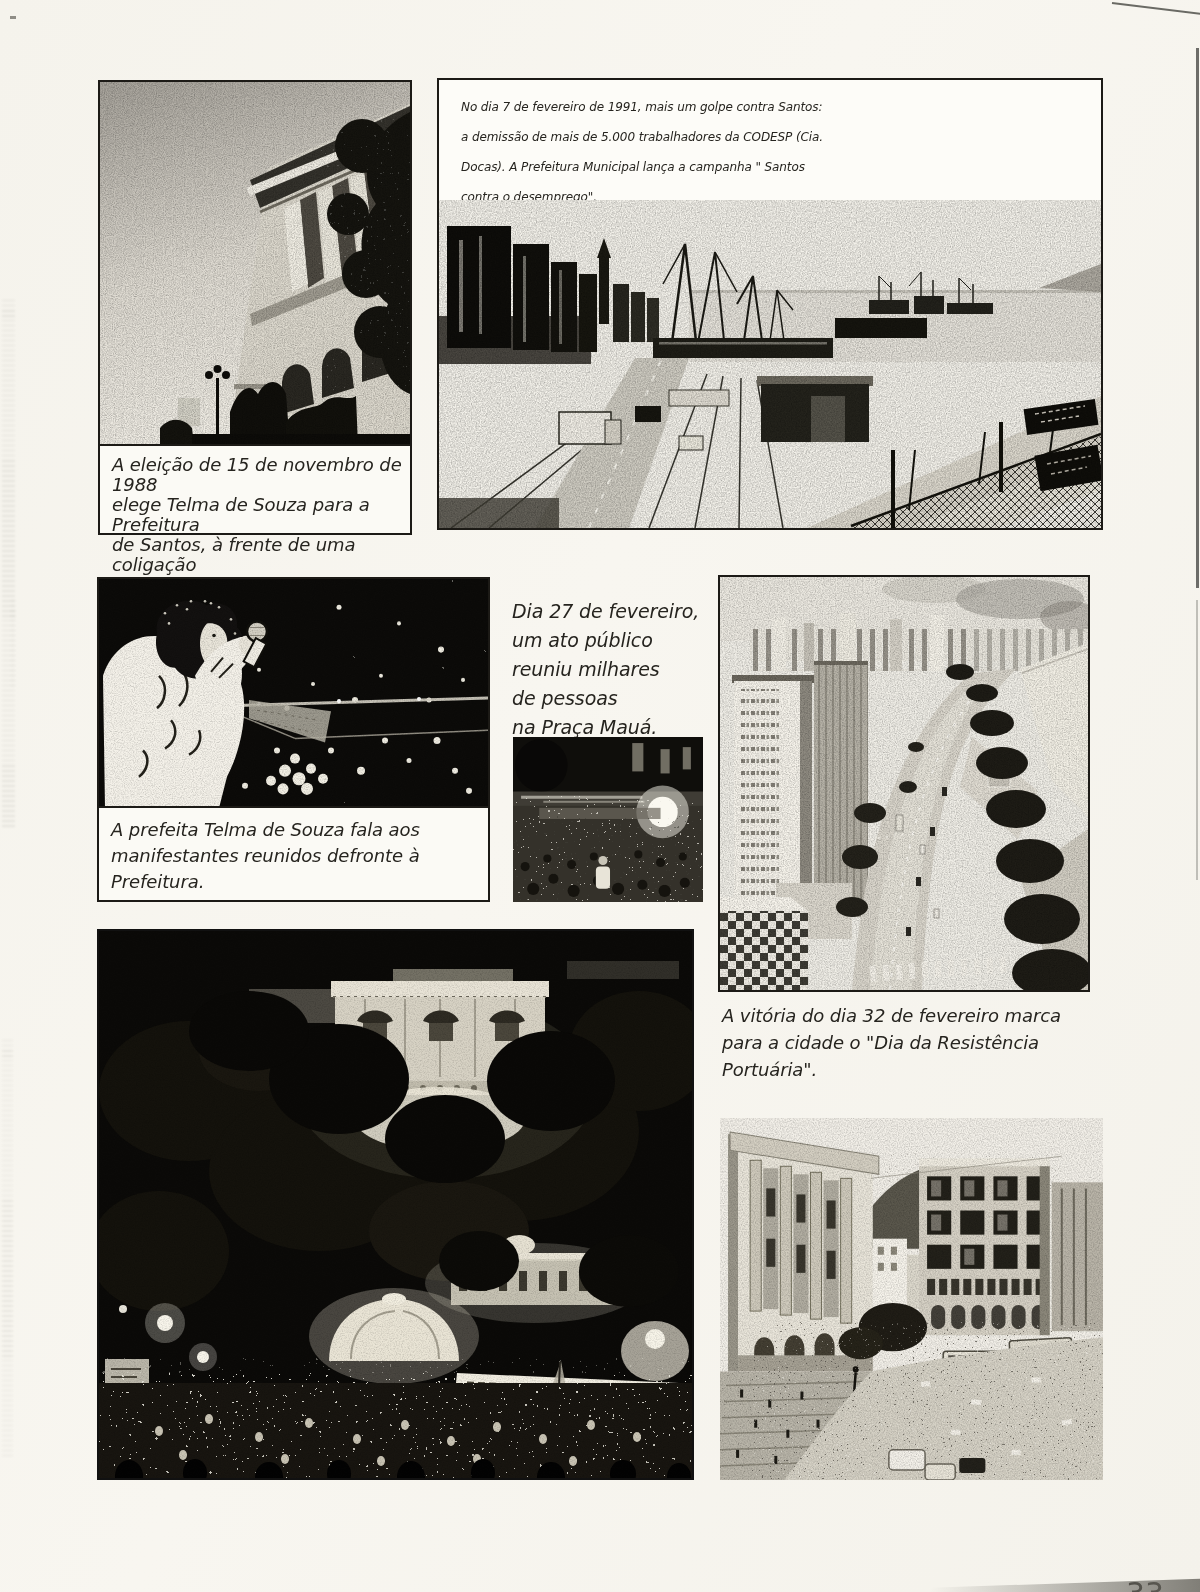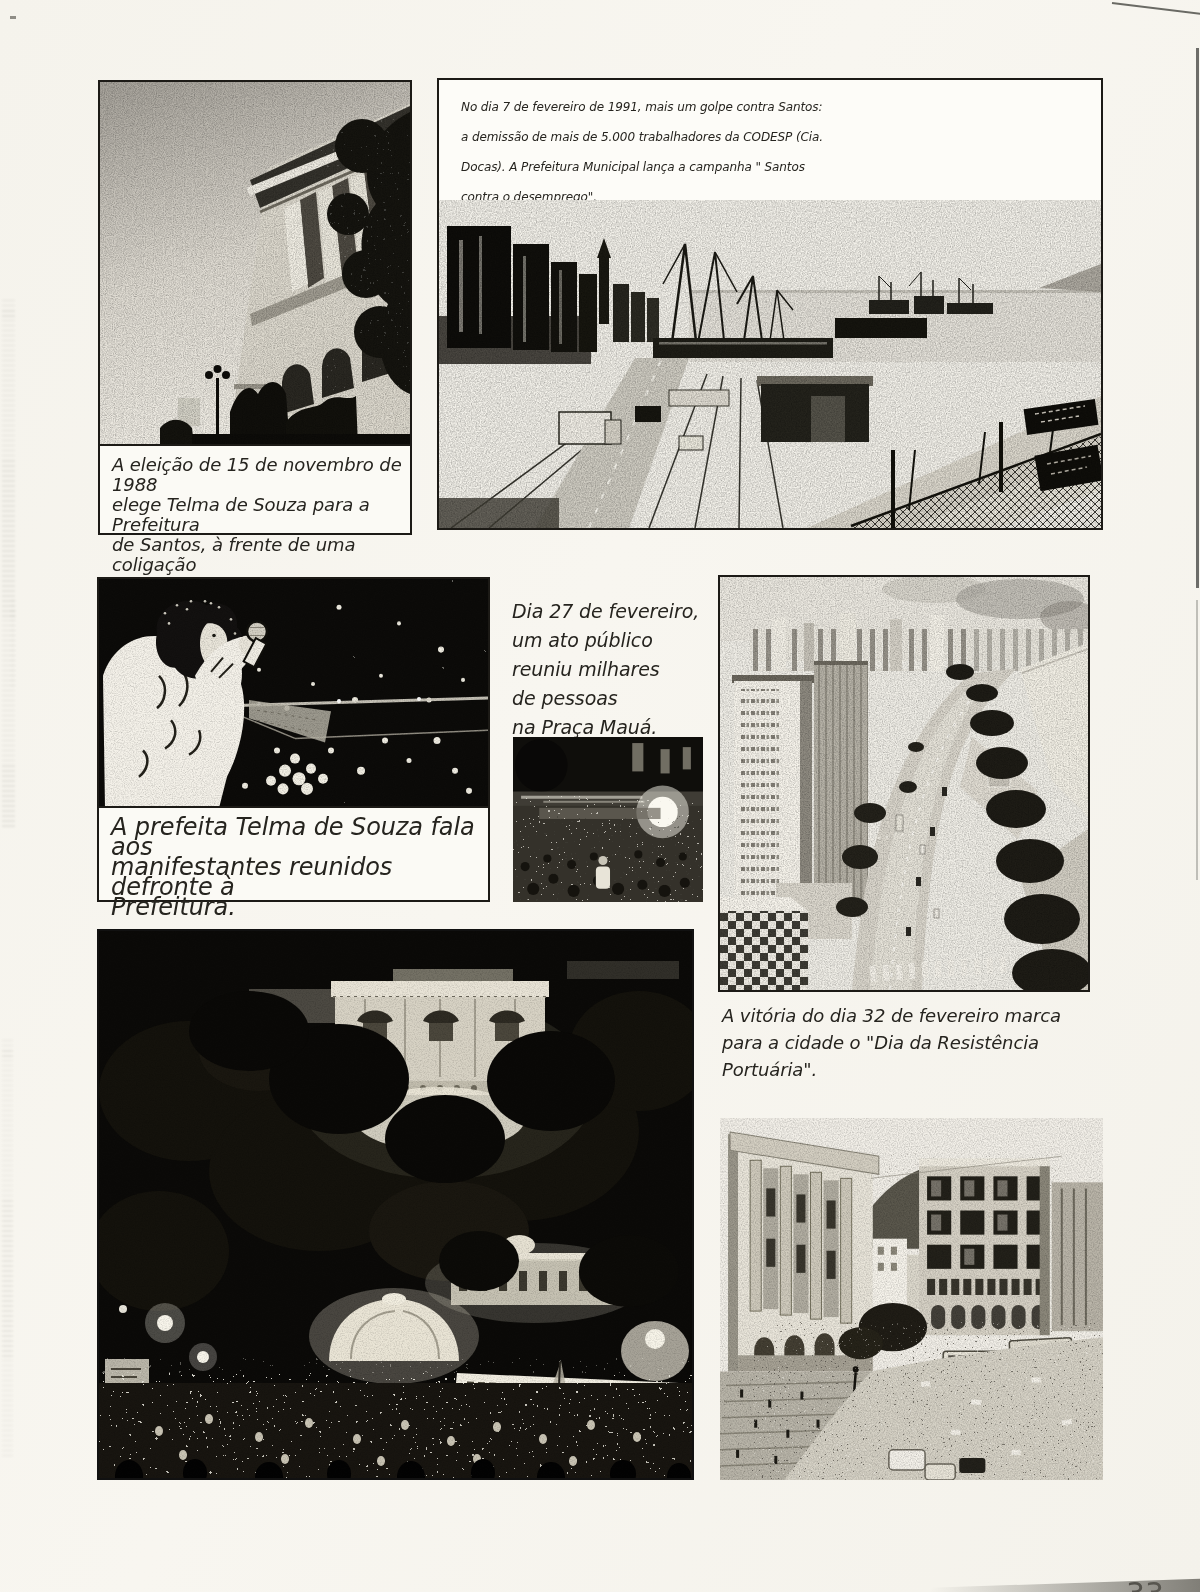--- a/index.html
+++ b/index.html
@@ -267,21 +267,21 @@
           <path d="M112,92 L124,78 M120,98 L134,84" stroke="#23211a" stroke-width="2" fill="none"></path>
           <ellipse cx="148" cy="66" rx="8" ry="10" fill="#eae6db" transform="rotate(-20 148 66)"></ellipse>
           <circle cx="158" cy="52" r="10" fill="#d4d0c4" stroke="#11100c" stroke-width="2.5"></circle>
           <path d="M150,48 L166,48 M150,56 L166,56" stroke="#8a867a" stroke-width="1"></path>
           <rect x="150" y="60" width="12" height="26" fill="#f1eee5" stroke="#11100c" stroke-width="2" transform="rotate(28 156 73)"></rect>
         </g>
         <rect width="389" height="227" filter="url(#p3g)" opacity=".25"></rect>
       </svg>
     </div>
     <div class="caption-box" style="height:94px;padding:9px 8px 0 12px;">
-      <div class="handtext" style="font-size:24px;line-height:20px;">A prefeita Telma de Souza fala aos
+      <div class="handtext" style="font-size:18px;line-height:26px;">A prefeita Telma de Souza fala aos
 manifestantes reunidos defronte à
 Prefeitura.</div>
     </div>
   </div>
 
   <div class="handtext" style="position:absolute;left:512px;top:566px;width:230px;font-size:19px;line-height:29px;margin-top:31px;">Dia 27 de fevereiro,
 um ato público
 reuniu milhares
 de pessoas
  na Praça Mauá.</div>

